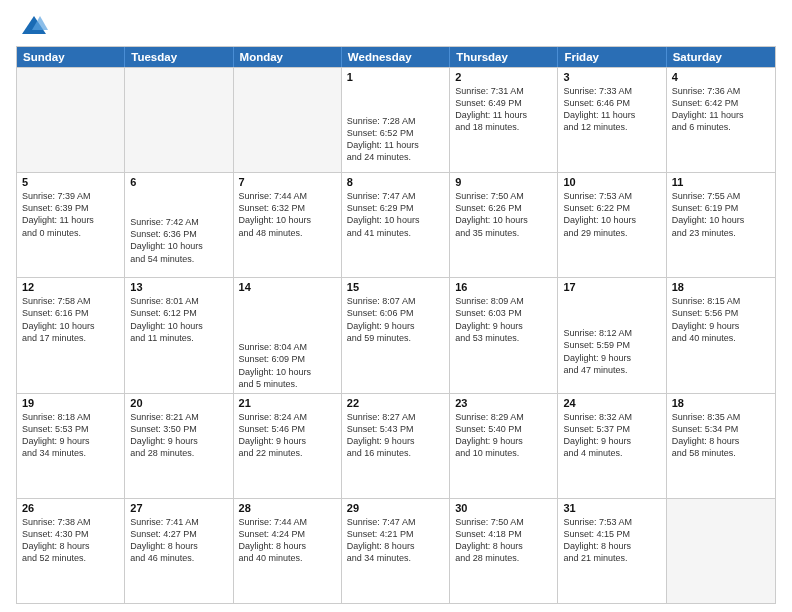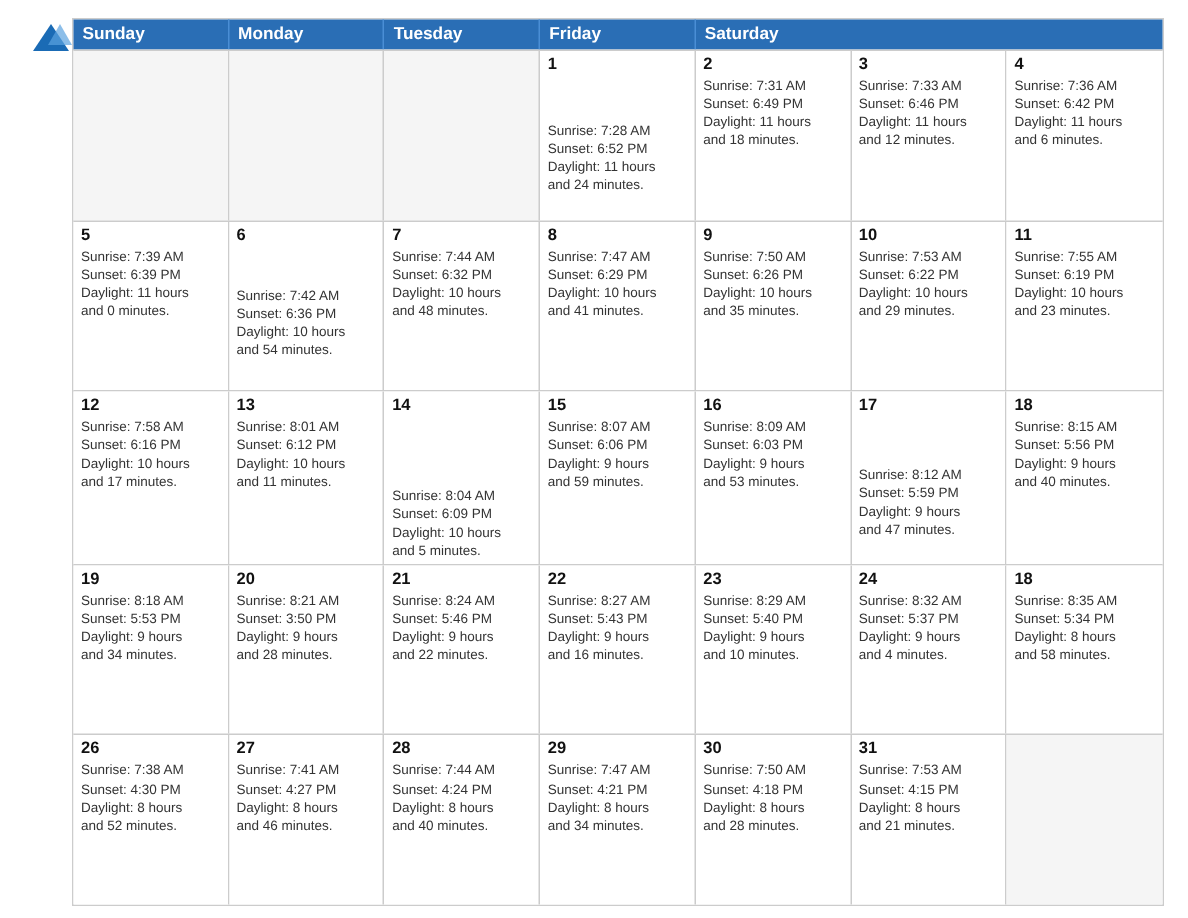--- a/index.html
+++ b/index.html
@@ -8,21 +8,21 @@
       background: #fff;
       width: 792px;
       height: 612px;
       overflow: hidden;
     }
     .page {
       width: 792px;
       height: 612px;
       padding: 12px 16px 8px 16px;
       display: flex;
-      flex-direction: row;
+      flex-direction: column;
     }
     .header {
       display: flex;
       justify-content: space-between;
       align-items: flex-start;
       margin-bottom: 6px;
     }
     .logo {
       display: flex;
       align-items: center;
@@ -130,22 +130,24 @@
     </div>
     <div class="title-block">
       <div class="month-title"></div>
       <div class="location"></div>
     </div>
   </div>
 
   <div class="calendar">
     <div class="cal-header-row" id="cal-header">
         <div class="cal-header-cell">Sunday</div>
+        <div class="cal-header-cell">Tuesday</div>
         <div class="cal-header-cell">Monday</div>
-        <div class="cal-header-cell">Tuesday</div>
+        <div class="cal-header-cell">Wednesday</div>
+        <div class="cal-header-cell">Thursday</div>
         <div class="cal-header-cell">Friday</div>
         <div class="cal-header-cell">Saturday</div>
       </div>
     <div class="cal-body" id="cal-body">
         <div class="cal-row">
           <div class="cal-cell empty"></div>
           <div class="cal-cell empty"></div>
           <div class="cal-cell empty"></div>
           <div class="cal-cell">
             <div class="cell-day">1</div>

